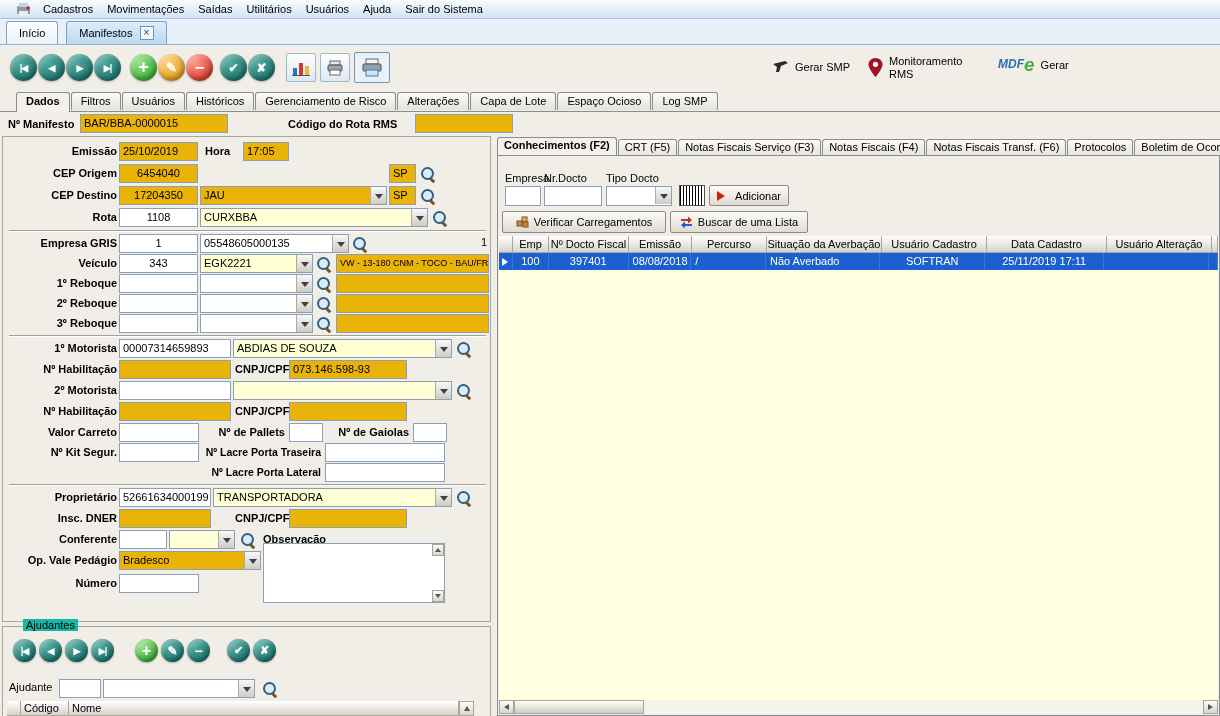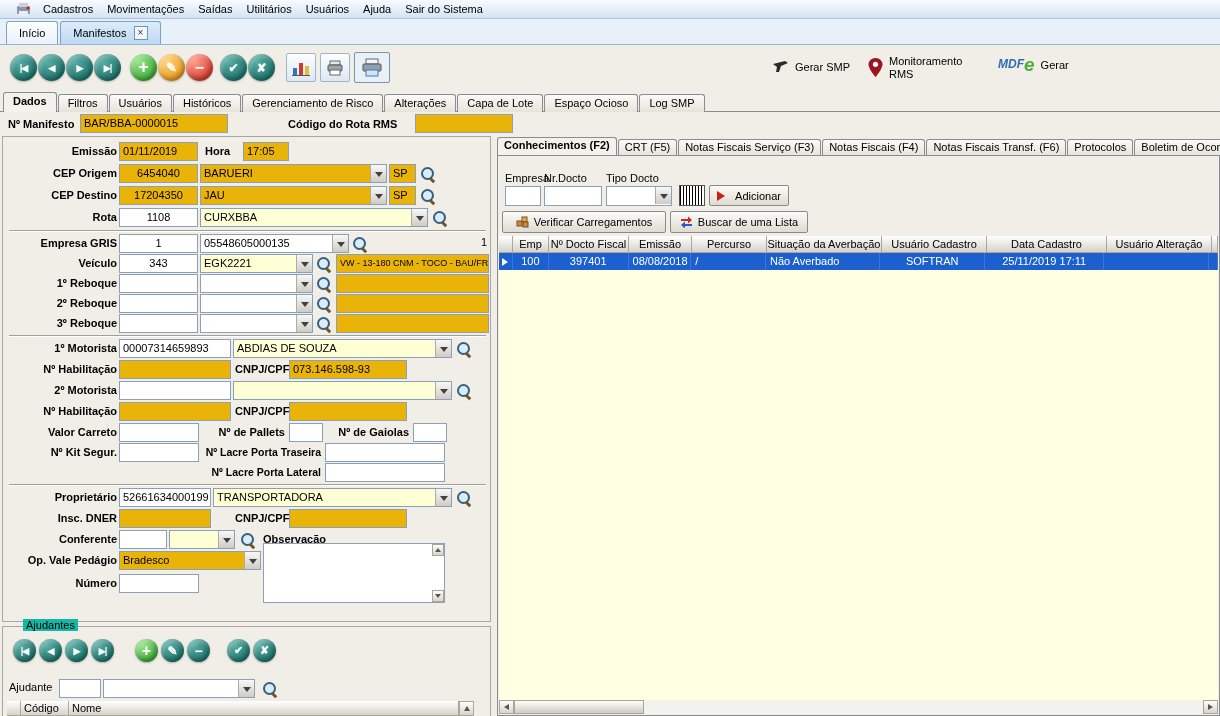--- a/index.html
+++ b/index.html
@@ -10,21 +10,21 @@
   .lbl{font-weight:bold;white-space:nowrap;height:15px;line-height:15px}
   .rlbl{text-align:right}
   
   .menubar{position:absolute;left:0;top:0;width:100%;height:19px;
     background:linear-gradient(#f8fbff,#d4e3f3);border-bottom:1px solid #aac4de;
     display:flex;align-items:center;padding-left:14px}
   .menu-item{padding:0 7px;height:19px;line-height:18px;cursor:default;white-space:nowrap}
   .appicon{width:16px;height:16px;margin:0 4px 0 2px;display:flex}
   
   .doctabs{position:absolute;left:0;top:19px;width:100%;height:26px;background:#e8f0fa;
-    border-bottom:1px solid #96b6d8;display:flex;align-items:flex-end;padding-left:6px;gap:2px}
+    border-bottom:1px solid #96b6d8;display:flex;align-items:flex-end;padding-left:6px;gap:8px}
   .doctab{height:23px;padding:0 12px;display:flex;align-items:center;gap:7px;
     border:1px solid #7ba2c8;border-bottom:none;border-radius:3px 3px 0 0;
     background:linear-gradient(#fdfeff,#e9f2fb);cursor:pointer}
   .doctab.active{background:linear-gradient(#ddecfa,#bdd9f2)}
   .closebox{width:14px;height:14px;border:1px solid #6d96bd;background:#f4f8fc;
     font-size:10px;line-height:12px;text-align:center;color:#333;cursor:pointer}
   
   .toolbar{position:absolute;left:0;top:45px;width:100%;height:47px;background:#f0eee6}
   .cbtn{position:absolute;width:27px;height:27px;border-radius:50%;color:#fff;display:flex;
     align-items:center;justify-content:center;font-weight:bold;cursor:pointer;
@@ -32,21 +32,21 @@
   .cbtn.teal{background:radial-gradient(circle at 35% 30%,#55aba2,#0b655e)}
   .cbtn.green{background:radial-gradient(circle at 35% 30%,#97e489,#1f9a1f)}
   .cbtn.orange{background:radial-gradient(circle at 35% 30%,#ffd27a,#e08a00)}
   .cbtn.red{background:radial-gradient(circle at 35% 30%,#ff9a8a,#cc1f10)}
   .cbtn.sm{width:23px;height:23px}
   .navg{font-size:9px;letter-spacing:-1px}
   .sqbtn{position:absolute;height:29px;border:1px solid #9eb6cc;border-radius:2px;cursor:pointer;
     background:linear-gradient(#fdfeff,#dde8f2);display:flex;align-items:center;justify-content:center}
   .tb-right{position:absolute;display:flex;align-items:center;gap:6px;cursor:pointer}
   
-  .ftabs{position:absolute;left:3px;top:92px;height:20px;display:flex;align-items:flex-end;z-index:2}
+  .ftabs{position:absolute;left:16px;top:92px;height:20px;display:flex;align-items:flex-start;z-index:2}
   .ftab{height:18px;padding:2px 9px 0;margin-right:1px;white-space:nowrap;cursor:pointer;
     border:1px solid #898c95;border-bottom:none;border-radius:3px 3px 0 0;
     background:linear-gradient(#fbfaf7,#e6e3d9)}
   .ftab.active{height:20px;background:#f3f1e9;font-weight:bold}
   .ftabline{position:absolute;left:0;top:111px;width:1220px;height:1px;background:#898c95}
   
   .fld{position:absolute;height:19px;border:1px solid #8aa0b8;background:#fff;
     padding:0 3px;line-height:17px;white-space:nowrap;overflow:hidden}
   .gray{background:#eab308}
   .yellow{background:#ffffd6}
@@ -197,27 +197,26 @@
 <div class="ftabline"></div>
 
 <span class="ab lbl" style="left:8px;top:117px">Nº Manifesto</span>
 <div class="fld gray" style="left:80px;top:114px;width:148px">BAR/BBA-0000015</div>
 <span class="ab lbl" style="left:288px;top:117px">Código do Rota RMS</span>
 <div class="fld gray" style="left:415px;top:114px;width:98px"></div>
 
 <div class="gbox" style="left:2px;top:136px;width:489px;height:486px">
 
   <span class="ab lbl rlbl" style="left:2px;top:7px;width:112px">Emissão</span>
-  <div class="fld gray" style="left:116px;top:5px;width:79px">01/11/2019</div>
+  <div class="fld gray" style="left:116px;top:5px;width:79px">25/10/2019</div>
   <span class="ab lbl" style="left:202px;top:7px">Hora</span>
   <div class="fld gray" style="left:240px;top:5px;width:46px">17:05</div>
 
   <span class="ab lbl rlbl" style="left:2px;top:29px;width:112px">CEP Origem</span>
   <div class="fld gray num" style="left:116px;top:27px;width:79px">6454040</div>
-  <div class="fld gray combo" style="left:197px;top:27px;width:187px">BARUERI</div>
   <div class="fld gray" style="left:386px;top:27px;width:27px">SP</div>
   <span class="mag" style="left:416px;top:28px"></span>
 
   <span class="ab lbl rlbl" style="left:2px;top:51px;width:112px">CEP Destino</span>
   <div class="fld gray num" style="left:116px;top:49px;width:79px">17204350</div>
   <div class="fld gray combo" style="left:197px;top:49px;width:187px">JAU</div>
   <div class="fld gray" style="left:386px;top:49px;width:27px">SP</div>
   <span class="mag" style="left:416px;top:50px"></span>
 
   <span class="ab lbl rlbl" style="left:2px;top:73px;width:112px">Rota</span>

